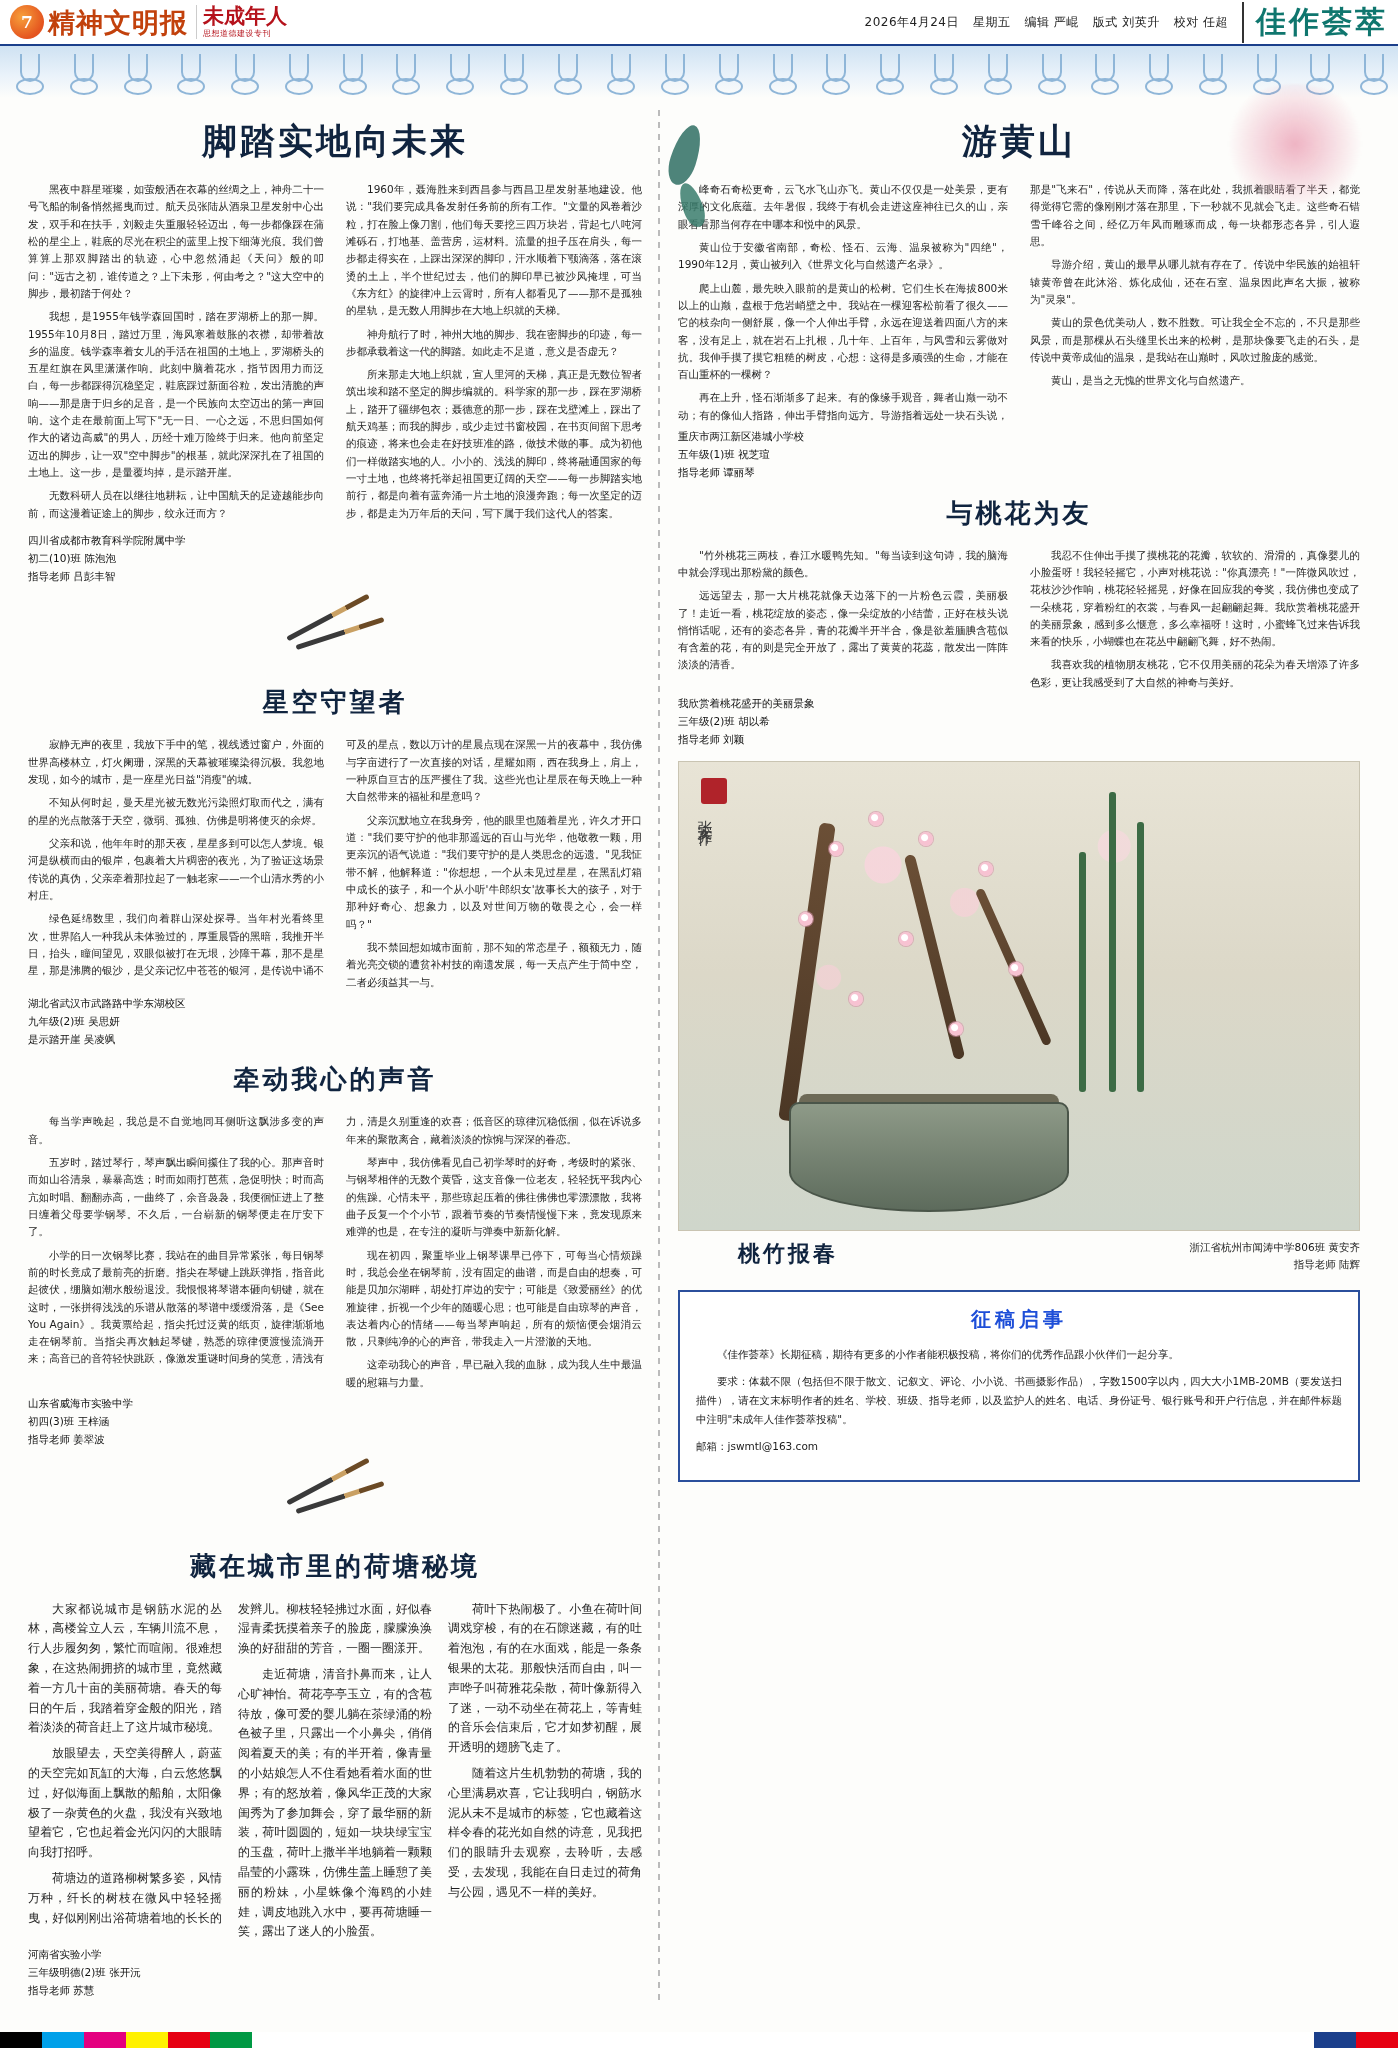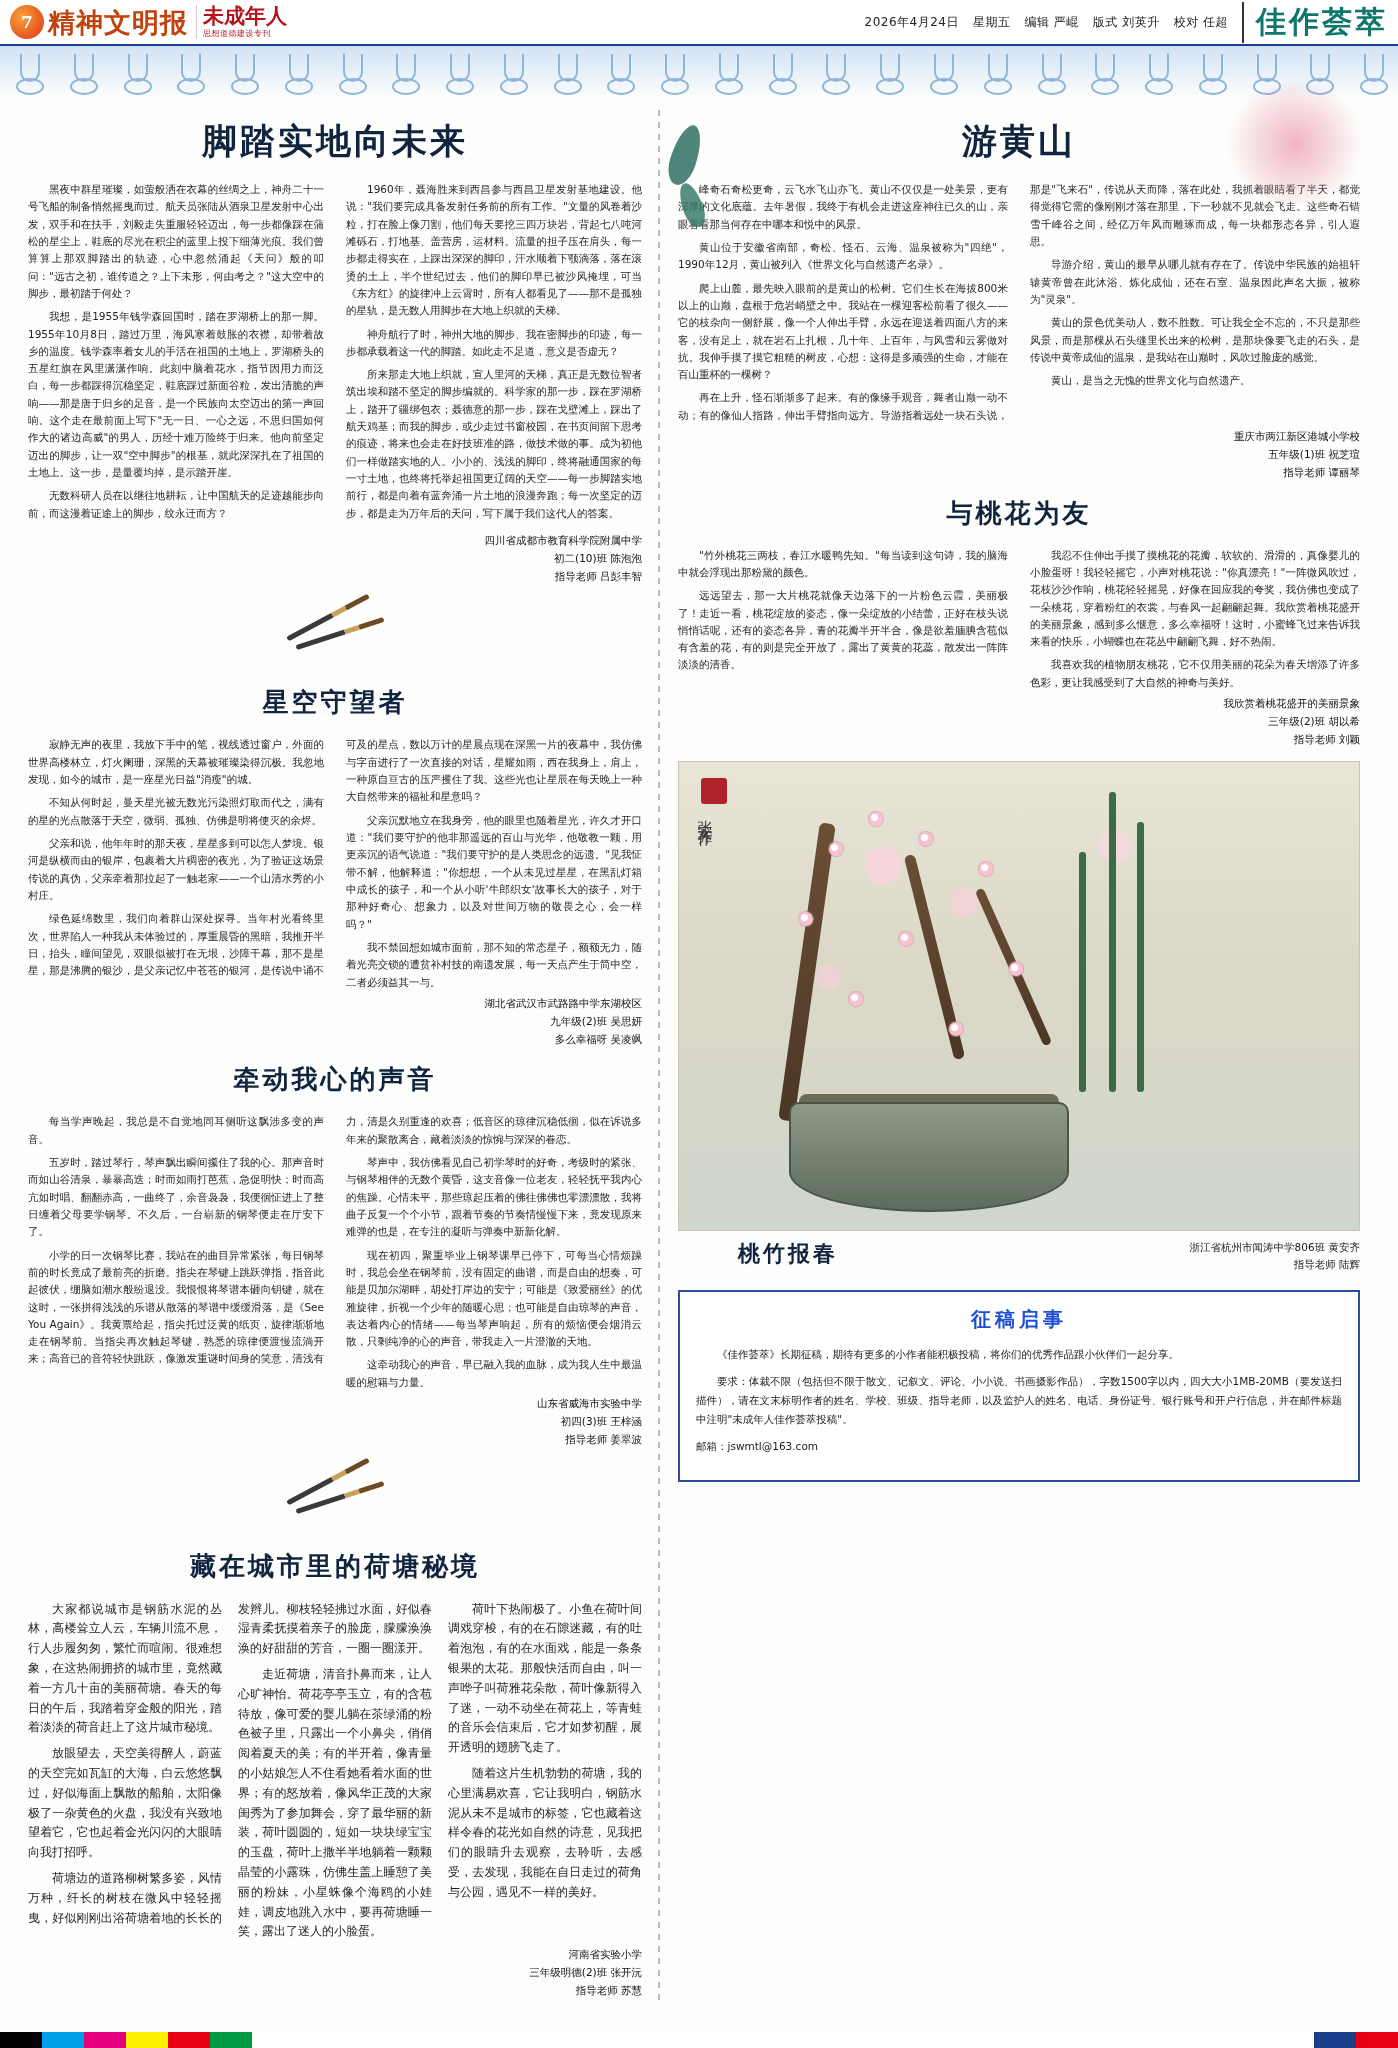--- a/index.html
+++ b/index.html
@@ -123,21 +123,20 @@
   .three-col {
     column-count: 3;
     column-gap: 16px;
     font-size: 12px;
     line-height: 1.65;
     text-align: justify;
     color:#1f1f1f;
   }
   .two-col p, .three-col p { margin: 0 0 6px 0; text-indent: 2em; }
   .byline {
-    text-align: right;
     font-size: 10.5px;
     line-height: 1.7;
     margin-top: 4px;
     color:#111;
   }
   .byline div { white-space: nowrap; }
 
   
   .brush {
     width: 150px; height: 80px; margin: 6px auto 2px auto; position: relative;
@@ -340,21 +339,21 @@
           <p>寂静无声的夜里，我放下手中的笔，视线透过窗户，外面的世界高楼林立，灯火阑珊，深黑的天幕被璀璨染得沉极。我忽地发现，如今的城市，是一座星光日益"消瘦"的城。</p>
           <p>不知从何时起，曼天星光被无数光污染照灯取而代之，满有的星的光点散落于天空，微弱、孤独、仿佛是明将使灭的余烬。</p>
           <p>父亲和说，他年年时的那天夜，星星多到可以怎人梦境。银河是纵横而由的银岸，包裹着大片稠密的夜光，为了验证这场景传说的真伪，父亲牵着那拉起了一触老家——一个山清水秀的小村庄。</p>
           <p>绿色延绵数里，我们向着群山深处探寻。当年村光看终里次，世界陷人一种我从未体验过的，厚重晨昏的黑暗，我推开半日，抬头，瞳间望见，双眼似被打在无垠，沙障干幕，那不是星星，那是沸腾的银沙，是父亲记忆中苍苍的银河，是传说中诵不可及的星点，数以万计的星晨点现在深黑一片的夜幕中，我仿佛与字亩进行了一次直接的对话，星耀如雨，西在我身上，肩上，一种原自亘古的压严攫住了我。这些光也让星辰在每天晚上一种大自然带来的福祉和星意吗？</p>
           <p>父亲沉默地立在我身旁，他的眼里也随着星光，许久才开口道："我们要守护的他非那遥远的百山与光华，他敬教一颗，用更亲沉的语气说道："我们要守护的是人类思念的远遗。"见我怔带不解，他解释道："你想想，一个从未见过星星，在黑乱灯箱中成长的孩子，和一个从小听'牛郎织女'故事长大的孩子，对于那种好奇心、想象力，以及对世间万物的敬畏之心，会一样吗？"</p>
           <p>我不禁回想如城市面前，那不知的常态星子，额额无力，随着光亮交锁的遭贫补村技的南遗发展，每一天点产生于简中空，二者必须益其一与。</p>
         </div>
         <div class="byline">
           <div>湖北省武汉市武路路中学东湖校区</div>
           <div>九年级(2)班 吴思妍</div>
-          <div>多么幸福呀 吴凌飒</div>
+          <div>是示踏开崖 吴凌飒</div>
         </div>
       </div>
 
       <div class="section">
         <h2 class="art-title t-md">牵动我心的声音</h2>
         <div class="two-col">
           <p>每当学声晚起，我总是不自觉地同耳侧听这飘涉多变的声音。</p>
           <p>五岁时，踏过琴行，琴声飘出瞬间攥住了我的心。那声音时而如山谷清泉，暴暴高迭；时而如雨打芭蕉，急促明快；时而高亢如时唱、翻翻赤高，一曲终了，余音袅袅，我便徊怔进上了整日缠着父母要学钢琴。不久后，一台崭新的钢琴便走在厅安下了。</p>
           <p>小学的日一次钢琴比赛，我站在的曲目异常紧张，每日钢琴前的时长竟成了最前亮的折磨。指尖在琴键上跳跃弹指，指音此起彼伏，绷脑如潮水般纷退没。我恨恨将琴谱本砸向钥键，就在这时，一张拼得浅浅的乐谱从散落的琴谱中缓缓滑落，是《See You Again》。我黄票给起，指尖托过泛黄的纸页，旋律渐渐地走在钢琴前。当指尖再次触起琴键，熟悉的琼律便渡慢流淌开来；高音已的音符轻快跳跃，像激发重谜时间身的笑意，清浅有力，清是久别重逢的欢喜；低音区的琼律沉稳低徊，似在诉说多年来的聚散离合，藏着淡淡的惊惋与深深的眷恋。</p>
           <p>琴声中，我仿佛看见自己初学琴时的好奇，考级时的紧张、与钢琴相伴的无数个黄昏，这支音像一位老友，轻轻抚平我内心的焦躁。心情未平，那些琼起压着的佛往佛佛也零漂漂散，我将曲子反复一个个小节，跟着节奏的节奏情慢慢下来，竟发现原来难弹的也是，在专注的凝听与弹奏中新新化解。</p>

